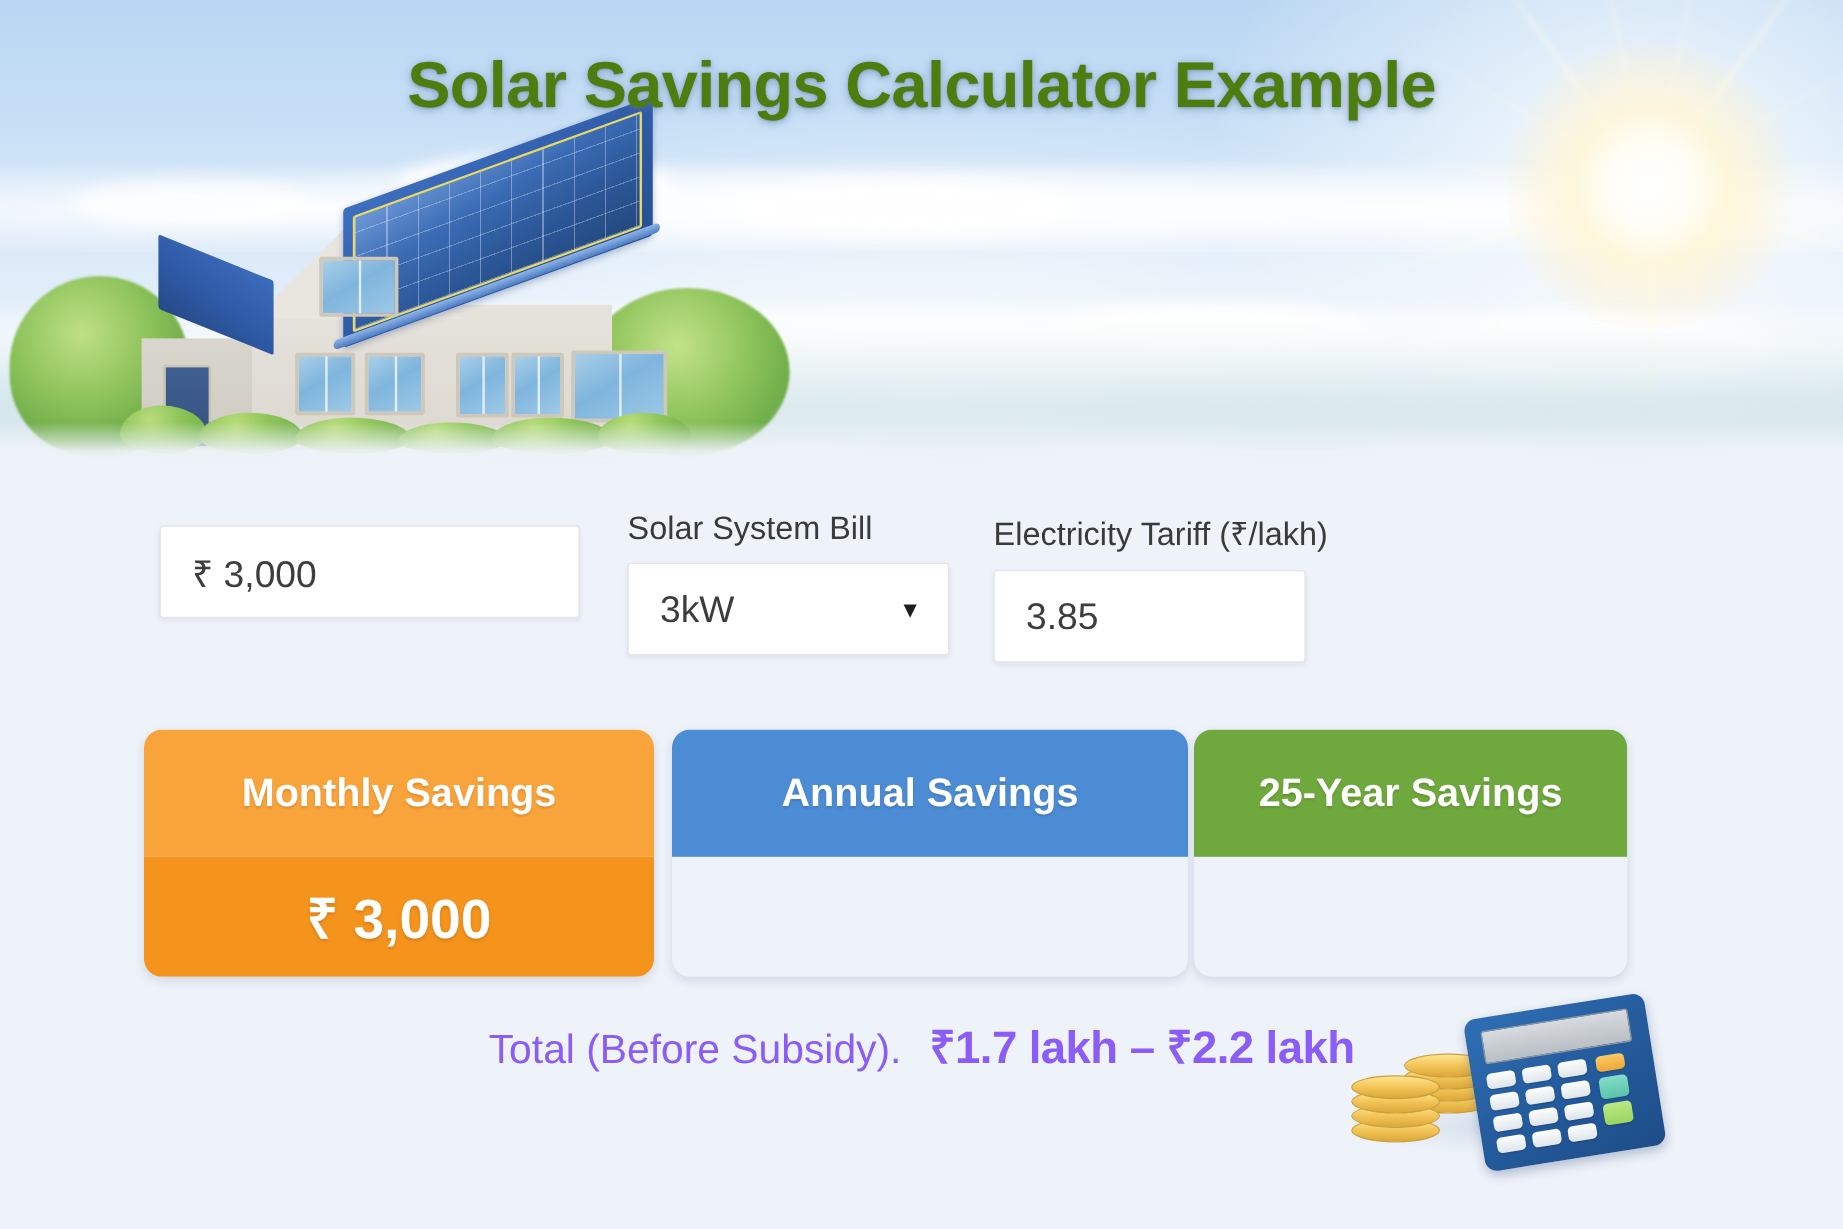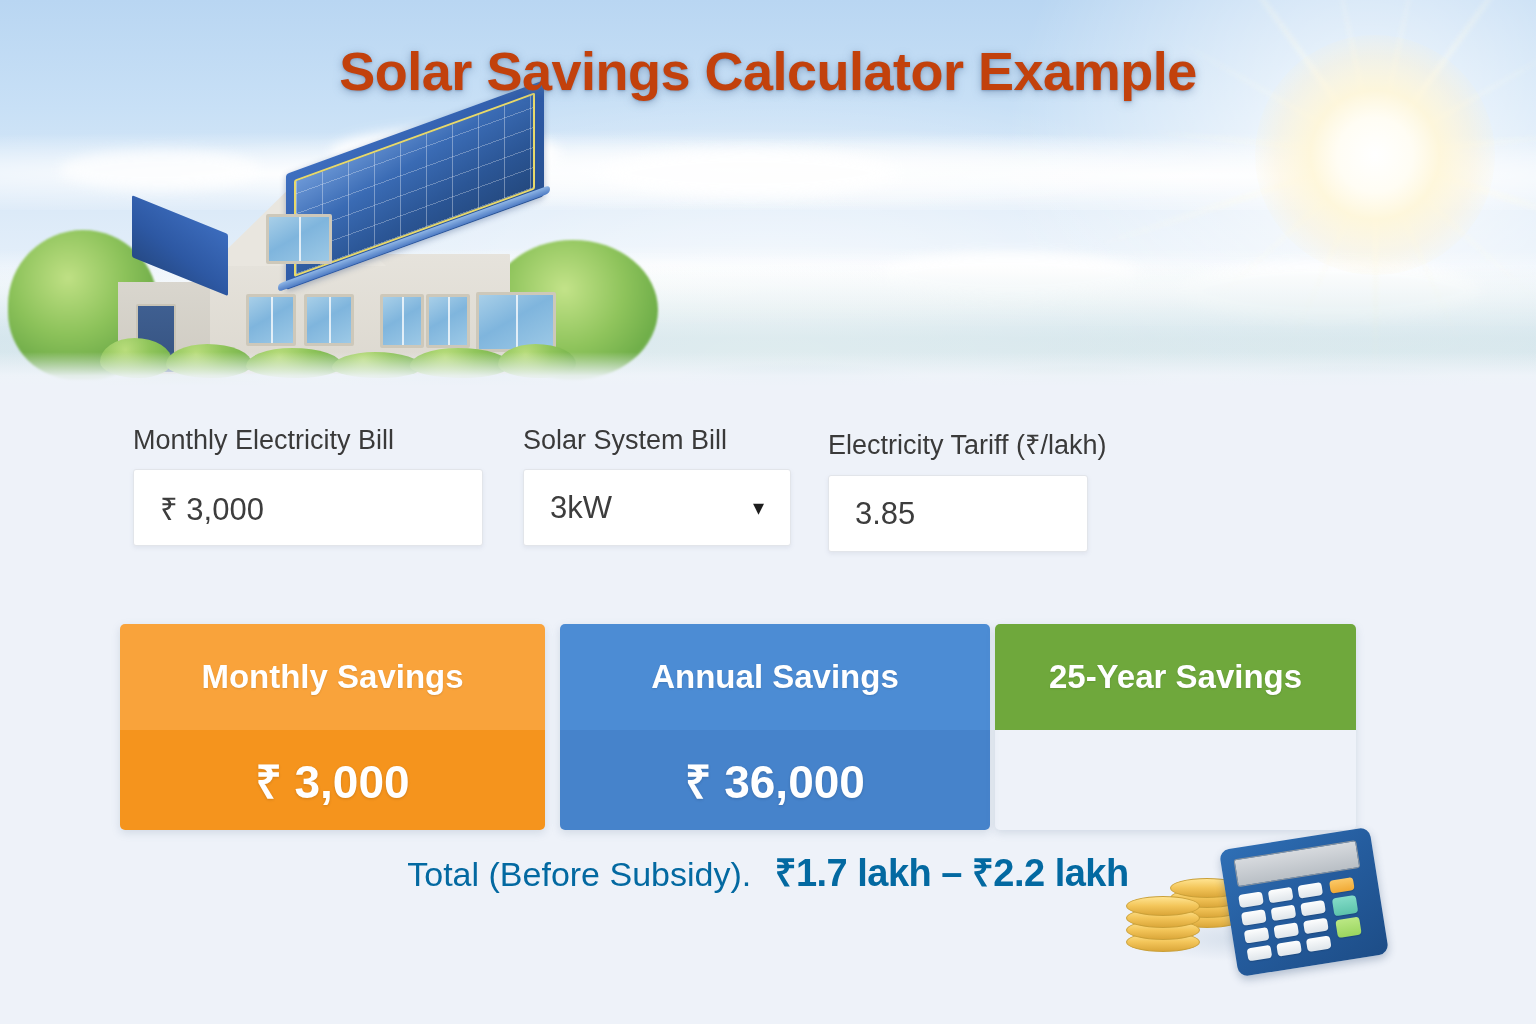--- a/index.html
+++ b/index.html
@@ -128,21 +128,21 @@
   }
   .tree-r{
     position:absolute;right:-120px;bottom:-6px;width:170px;height:140px;border-radius:50%;
     background:radial-gradient(circle at 45% 35%, #c3e389 0%, #8fc45c 45%, #6fae49 74%, rgba(111,174,73,0) 100%);
     filter:blur(1px);
   }
 
   
   .page-title{
     position:absolute;left:0;top:40px;width:100%;text-align:center;
-    font-size:54px;font-weight:bold;color:#c2410c;letter-spacing:-.5px;
+    font-size:54px;font-weight:bold;color:#4d7c0f;letter-spacing:-.5px;
     text-shadow:0 2px 8px rgba(90,120,160,.55), 0 1px 2px rgba(80,110,150,.4);
     z-index:5;
   }
 
   
   .form-row{position:absolute;left:133px;top:425px;width:1300px;height:150px;}
   .field{position:absolute;}
   .field-label{
     font-size:27px;color:#3a3a3a;font-weight:400;white-space:nowrap;
   }
@@ -162,42 +162,42 @@
     background:linear-gradient(90deg,#4e9660 0%,#4b9159 46%,#3c7a4b 49.5%,#4b9159 53%,#4a8f58 100%);
     border:none;border-radius:9px;
     color:#fff;font-size:28px;font-family:inherit;
     box-shadow:0 3px 7px rgba(90,120,110,.25);
     cursor:pointer;
   }
 
   
   .cards{position:absolute;left:120px;top:608px;width:1300px;height:206px;}
   .card{
-    position:absolute;top:16px;height:206px;border-radius:5px;overflow:hidden;
+    position:absolute;top:0;height:206px;border-radius:15px;overflow:hidden;
     box-shadow:0 3px 8px rgba(110,130,160,.22);
     display:flex;flex-direction:column;
   }
   .card-top{
     flex:0 0 106px;display:flex;align-items:center;justify-content:center;
     font-size:33px;font-weight:bold;color:#fff;
     text-shadow:0 1px 2px rgba(0,0,0,.12);
   }
   .card-bot{
     flex:1;display:flex;align-items:center;justify-content:center;
     font-size:46px;font-weight:bold;color:#fff;
     text-shadow:0 1px 3px rgba(0,0,0,.15);
   }
   #card-monthly{left:0;width:425px;}
   #card-annual{left:440px;width:430px;}
   #card-25y{left:875px;width:361px;}
 
   
   .total-line{
     position:absolute;left:0;top:845px;width:1536px;text-align:center;
-    font-size:34px;color:#0369a1;
+    font-size:34px;color:#8b5cf6;
     z-index:3;
   }
   .total-line .amt{font-weight:bold;font-size:38px;letter-spacing:-.5px;}
   .total-label{font-weight:400;}
 
   
   .calc-illo{position:absolute;left:1120px;top:832px;width:280px;height:140px;}
   .calc-shadow{
     position:absolute;left:10px;top:84px;width:250px;height:46px;border-radius:50%;
     background:radial-gradient(ellipse,rgba(190,205,222,.55) 0%,rgba(190,205,222,0) 70%);
@@ -297,21 +297,20 @@
   </div>
 
   <div class="ground-haze"></div>
 </div>
 
 <div class="page-title">Solar Savings Calculator Example</div>
 
 <div class="form-row">
 
   <div class="field" style="left:0;top:0;width:350px;">
-    <div class="field-label">Monthly Electricity Bill</div>
     <div class="control" style="width:350px;">
       <span class="val">₹ 3,000</span>
     </div>
   </div>
 
   <div class="field" style="left:390px;top:0;width:268px;">
     <div class="field-label">Solar System Bill</div>
     <div class="control select" style="width:268px;">
       <span class="val">3kW</span>
       <span class="chev">▾</span>
@@ -329,21 +328,20 @@
 
 <div class="cards">
 
   <div class="card" id="card-monthly">
     <div class="card-top" style="background:#f9a33b;">Monthly Savings</div>
     <div class="card-bot" style="background:#f5941d;">₹ 3,000</div>
   </div>
 
   <div class="card" id="card-annual">
     <div class="card-top" style="background:#4c8cd4;">Annual Savings</div>
-    <div class="card-bot" style="background:#4683cb;">₹ 36,000</div>
   </div>
 
   <div class="card" id="card-25y">
     <div class="card-top" style="background:#6fa83c;">25-Year Savings</div>
   </div>
 </div>
 
 <div class="total-line">
   <span class="total-label">Total (Before Subsidy).</span>
   <span class="amt" style="margin-left:14px;">₹1.7 lakh – ₹2.2 lakh</span>

